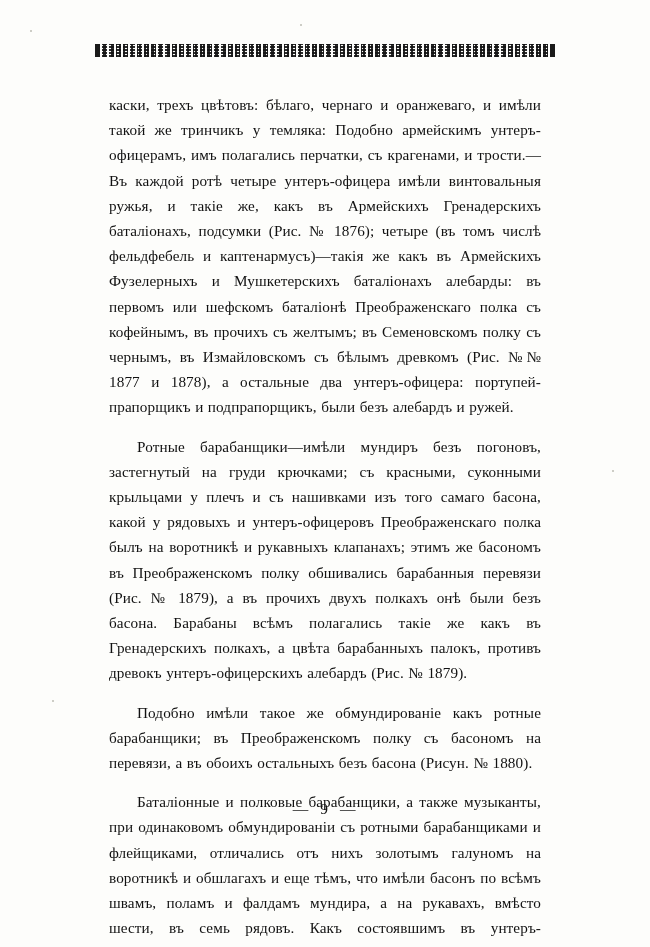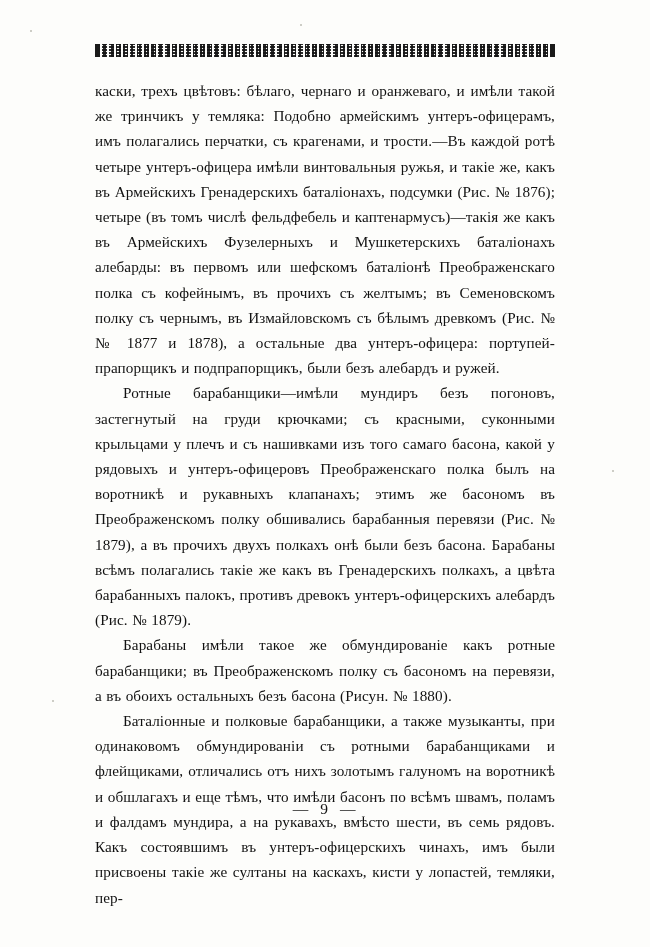--- a/index.html
+++ b/index.html
@@ -56,21 +56,21 @@
   .ornament-edge-left { left: 95px; }
   .ornament-edge-right { left: 550px; }
 
   .text-block {
     position: absolute;
     top: 78px;
     left: 95px;
     width: 460px;
   }
   p {
-    margin: 0;
+    margin: 14px;
     font-size: 15.2px;
     line-height: 25.2px;
     text-align: justify;
     text-align-last: left;
     letter-spacing: 0.1px;
     word-spacing: 0.6px;
     hyphens: manual;
   }
   p.indent {
     text-indent: 28px;
@@ -106,21 +106,21 @@
   </div>
   <div class="ornament-edge-left"></div>
   <div class="ornament-edge-right"></div>
 
   <div class="text-block">
 
     <p>каски, трехъ цвѣтовъ: бѣлаго, чернаго и оранжеваго, и имѣли такой же тринчикъ у темляка: Подобно армейскимъ унтеръ-офицерамъ, имъ полагались перчатки, съ крагенами, и трости.—Въ каждой ротѣ четыре унтеръ-офицера имѣли винтовальныя ружья, и такіе же, какъ въ Армейскихъ Гренадерскихъ баталіонахъ, подсумки (Рис. № 1876); четыре (въ томъ числѣ фельдфебель и каптенармусъ)—такія же какъ въ Армейскихъ Фузелерныхъ и Мушкетерскихъ баталіонахъ алебарды: въ первомъ или шефскомъ баталіонѣ Преображенскаго полка съ кофейнымъ, въ прочихъ съ желтымъ; въ Семеновскомъ полку съ чернымъ, въ Измайловскомъ съ бѣлымъ древкомъ (Рис. №№ 1877 и 1878), а остальные два унтеръ-офицера: портупей-прапорщикъ и подпрапорщикъ, были безъ алебардъ и ружей.</p>
 
     <p class="indent"><span class="itx">Ротные барабанщики</span><span>—имѣли мундиръ безъ погоновъ, застегнутый на груди крючками; съ красными, суконными крыльцами у плечъ и съ нашивками изъ того самаго басона, какой у рядовыхъ и унтеръ-офицеровъ Преображенскаго полка былъ на воротникѣ и рукавныхъ клапанахъ; этимъ же басономъ въ Преображенскомъ полку обшивались барабанныя перевязи (Рис. № 1879), а въ прочихъ двухъ полкахъ онѣ были безъ басона. Барабаны всѣмъ полагались такіе же какъ въ Гренадерскихъ полкахъ, а цвѣта барабанныхъ палокъ, противъ древокъ унтеръ-офицерскихъ алебардъ (Рис. № 1879).</span></p>
 
-    <p class="indent"><span class="itx">Барабаны</span><span> имѣли такое же обмундированіе какъ ротные барабанщики; въ Преображенскомъ полку съ басономъ на перевязи, а въ обоихъ остальныхъ безъ басона (Рисун. № 1880).</span></p>
+    <p class="indent"><span class="itx">Подобно</span><span> имѣли такое же обмундированіе какъ ротные барабанщики; въ Преображенскомъ полку съ басономъ на перевязи, а въ обоихъ остальныхъ безъ басона (Рисун. № 1880).</span></p>
 
     <p class="indent"><span class="itx">Баталіонные и полковые барабанщики</span><span>, а также </span><span class="itx">музыканты</span><span>, при одинаковомъ обмундированіи съ ротными барабанщиками и флейщиками, отличались отъ нихъ золотымъ галуномъ на воротникѣ и обшлагахъ и еще тѣмъ, что имѣли басонъ по всѣмъ швамъ, поламъ и фалдамъ мундира, а на рукавахъ, вмѣсто шести, въ семь рядовъ. Какъ состоявшимъ въ унтеръ-офицерскихъ чинахъ, имъ были присвоены такіе же султаны на каскахъ, кисти у лопастей, темляки, пер-</span></p>
 
   </div>
 
   <div class="page-number">
     <span class="pn-dash">—</span><span>9</span><span class="pn-dash">—</span>
   </div>
 
   <div class="speck" style="left:30px;top:30px;width:2px;height:2px;"></div>

